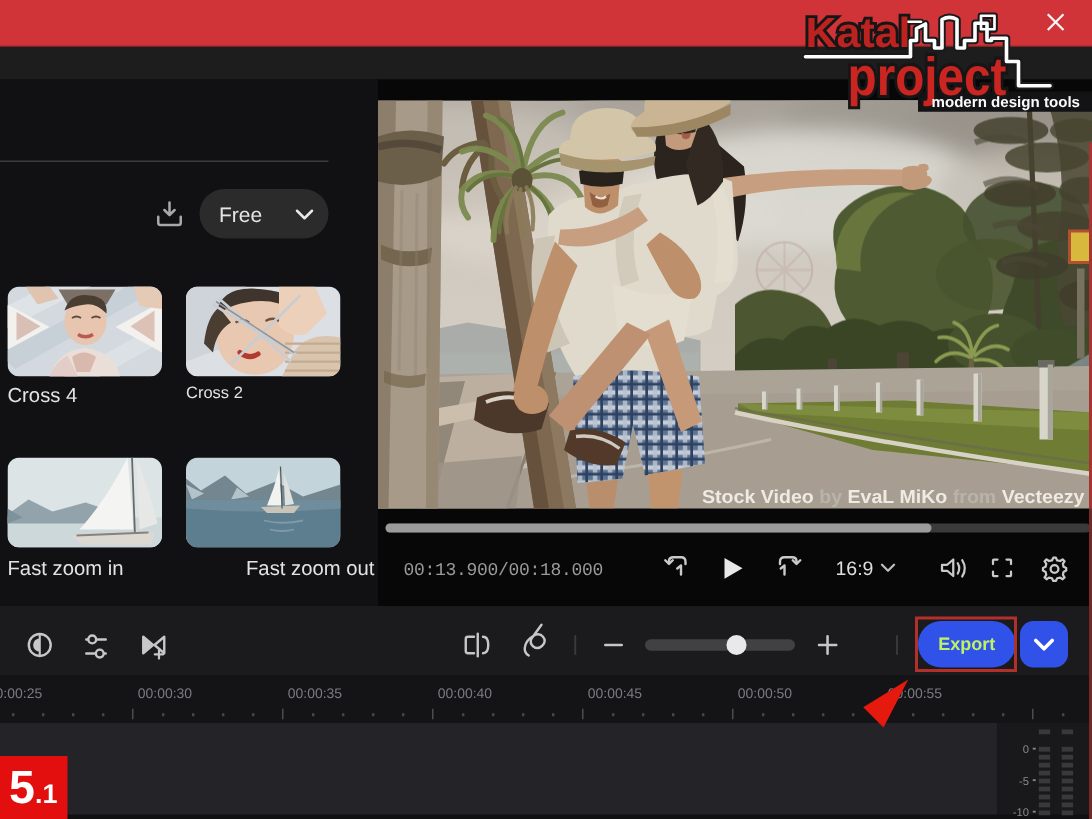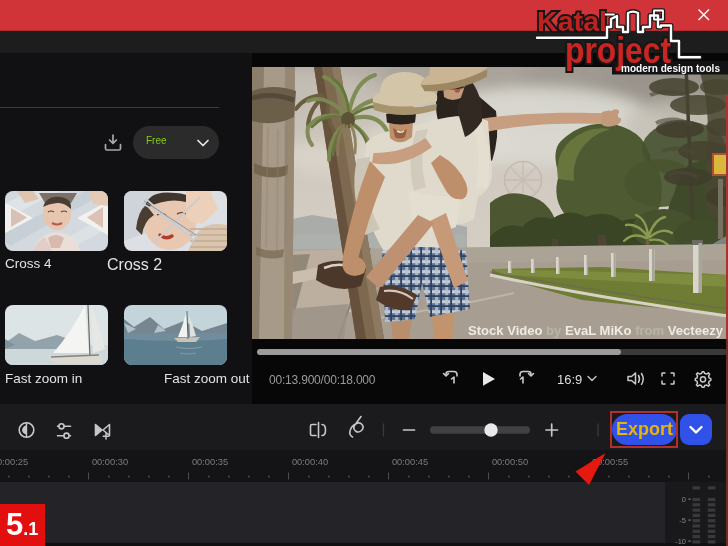--- a/index.html
+++ b/index.html
@@ -21,21 +21,21 @@
 
   <div class="abs" style="left:0;top:53px;width:252px;height:351px;background:#111113;"></div>
   <div class="abs" style="left:0;top:107px;width:219px;height:1px;background:#3c3c3c;"></div>
 
   <svg class="abs" style="left:103px;top:134px;" width="20" height="18" viewBox="0 0 20 18">
     <path d="M10 1 V9 M6.6 6 L10 9.4 L13.4 6" stroke="#a8a8a8" stroke-width="1.7" fill="none" stroke-linecap="round" stroke-linejoin="round"></path>
     <path d="M2.5 10.5 V14.5 Q2.5 16 4 16 H16 Q17.5 16 17.5 14.5 V10.5" stroke="#a8a8a8" stroke-width="1.7" fill="none" stroke-linecap="round"></path>
   </svg>
 
   <div class="abs" style="left:133px;top:126px;width:86px;height:33px;background:#2b2b2c;border-radius:17px;"></div>
-  <div class="abs" style="left:146px;top:135px;color:#84cc16;font-size:10px;">Free</div>
+  <div class="abs" style="left:146px;top:135px;color:#e5e5e5;font-size:14px;">Free</div>
   <svg class="abs" style="left:196px;top:138px;" width="14" height="10">
     <path d="M2 2.5 L7 7.5 L12 2.5" stroke="#e8e8e8" stroke-width="1.7" fill="none" stroke-linecap="round" stroke-linejoin="round"></path>
   </svg>
 
   <svg class="abs" style="left:5px;top:191px;border-radius:8px;" width="103" height="60" viewBox="0 0 103 60">
     <rect width="103" height="60" fill="#d3d9df"></rect>
     <g opacity="0.5">
       <path d="M-10 18 L60 -18 L75 -10 L0 28 Z" fill="#e9edf1"></path>
       <path d="M-5 45 L95 -8 L103 0 L5 55 Z" fill="#bcc5cf"></path>
       <path d="M20 70 L110 20 L115 30 L30 78 Z" fill="#e6eaee"></path>
@@ -64,21 +64,21 @@
     <path d="M20 20 Q22 -2 52 2 Q74 4 72 16 Q60 8 44 10 Q28 12 20 20 Z" fill="#3f352c"></path>
     <path d="M12 38 Q14 20 22 14 L30 24 Q20 30 18 44 Z" fill="#4a3e33"></path>
     <path d="M33 24 q5 -3 9 0 M53 23 q5 -3 9 0" stroke="#6b5242" stroke-width="1.5" fill="none"></path>
     <path d="M36 44 q6 5 12 1" stroke="#b43a30" stroke-width="3.4" fill="none" stroke-linecap="round"></path>
     <path d="M62 0 h24 l8 18 -14 14 q-12 2 -18 -6 Z" fill="#ecd0ba"></path>
     <path d="M64 60 h39 V34 q-20 -4 -30 8 Z" fill="#d9c4ad"></path>
     <path d="M66 38 h37 M66 44 h37 M66 50 h37 M66 56 h37" stroke="#c3ab92" stroke-width="1.5"></path>
     <path d="M18 12 L74 46 M76 6 L30 52 M22 8 L70 50" stroke="#c9cdd2" stroke-width="1.8"></path>
     <path d="M20 10 L72 44" stroke="#8f9499" stroke-width="1"></path>
   </svg>
-  <div class="abs" style="left:107px;top:256px;color:#e3e3e3;font-size:16px;">Cross 2</div>
+  <div class="abs" style="left:124px;top:256px;color:#e3e3e3;font-size:11px;">Cross 2</div>
 
   <svg class="abs" style="left:5px;top:305px;border-radius:8px;" width="103" height="60" viewBox="0 0 103 60">
     <rect width="103" height="60" fill="#dce4e6"></rect>
     <rect y="40" width="103" height="20" fill="#ccd8da"></rect>
     <path d="M0 38 L14 28 L30 36 L52 30 L70 36 L70 44 L0 44 Z" fill="#93a3ab"></path>
     <path d="M0 34 L10 40 L0 44 Z" fill="#7e929b"></path>
     <path d="M80 0 L84 48 L48 48 Q66 28 80 0 Z" fill="#f4f4f2"></path>
     <path d="M86 0 L88 48 L100 44 Q94 20 86 0 Z" fill="#e7e8e6"></path>
     <path d="M83 0 L85 52" stroke="#6b6b66" stroke-width="1.2"></path>
     <path d="M42 52 L98 50 L96 58 L50 58 Z" fill="#dcd9d2"></path>
@@ -305,21 +305,21 @@
 
     <path d="M139 255 L141 272 L157 272 L160 253 Z" fill="#b98e6c"></path>
     <path d="M180 249 L182 272 L200 272 L203 246 Z" fill="#c2946e"></path>
 
     <text x="216" y="268" font-family="Liberation Sans,sans-serif" font-size="12.5" font-weight="bold" fill="#efebe2" textLength="255" lengthAdjust="spacingAndGlyphs">Stock Video <tspan fill="#b9b4aa">by</tspan> EvaL MiKo <tspan fill="#b9b4aa">from</tspan> Vecteezy</text>
   </svg>
 
   <div class="abs" style="left:257px;top:349px;width:470px;height:6px;background:#3a3a3c;border-radius:3px;"></div>
   <div class="abs" style="left:257px;top:349px;width:364px;height:6px;background:#9b9b9b;border-radius:3px;"></div>
 
-  <div class="abs" style="left:269px;top:373px;color:#9a9a9a;font-size:12px;font-family:Liberation Sans, sans-serif;letter-spacing:-0.2px;">00:13.900/00:18.000</div>
+  <div class="abs" style="left:269px;top:373px;color:#9a9a9a;font-size:12px;font-family:Liberation Mono, monospace;letter-spacing:-0.2px;">00:13.900/00:18.000</div>
   <svg class="abs" style="left:442px;top:370px;" width="280" height="18" viewBox="0 0 280 18">
     <g stroke="#cacaca" stroke-width="1.6" fill="none" stroke-linecap="round" stroke-linejoin="round">
 
       <path d="M4 6 L1.5 3.5 M4 6 L6.5 3.5"></path>
       <path d="M4 5 V4 Q4 1.5 7 1.5 H12 Q15 1.5 15 4.5 V6"></path>
       <path d="M12 13 V7 L9.5 9"></path>
 
       <path d="M41 2 L53 8.9 L41 15.8 Z" fill="#e8e8e8" stroke="none"></path>
 
       <path d="M89 6 L91.5 3.5 M89 6 L86.5 3.5"></path>
@@ -374,21 +374,21 @@
       <path d="M403.5 26 H414.5" stroke-width="1.7"></path>
 
       <path d="M546 26 H557.5 M551.7 20.2 V31.8" stroke-width="1.7"></path>
     </g>
 
     <rect x="430" y="22.2" width="100" height="7.6" rx="3.8" fill="#414144"></rect>
     <circle cx="491" cy="26" r="6.7" fill="#e9e9e9"></circle>
   </svg>
 
   <div class="abs" style="left:612px;top:414px;width:64.5px;height:31px;background:#3052e8;border-radius:16px;"></div>
-  <div class="abs" style="left:612px;top:414px;width:65px;height:31px;line-height:31px;text-align:center;color:#eab308;font-weight:bold;font-size:18px;">Export</div>
+  <div class="abs" style="left:612px;top:414px;width:65px;height:31px;line-height:31px;text-align:center;color:#bef264;font-weight:bold;font-size:12px;">Export</div>
   <div class="abs" style="left:610px;top:410.5px;width:68px;height:37px;border:2px solid #b2302a;box-sizing:border-box;"></div>
   <div class="abs" style="left:680px;top:414px;width:32px;height:31px;background:#3052e8;border-radius:9px;"></div>
   <svg class="abs" style="left:688px;top:425px;" width="16" height="10">
     <path d="M2.5 2 L8 7.5 L13.5 2" stroke="#fff" stroke-width="2.4" fill="none" stroke-linecap="round" stroke-linejoin="round"></path>
   </svg>
 
   <div class="abs" style="left:0;top:450px;width:728px;height:32px;background:#141417;"></div>
   <svg class="abs" style="left:0;top:450px;" width="728" height="32" viewBox="0 0 728 32">
     <g font-family="Liberation Sans,sans-serif" font-size="9.3" fill="#7b7c80" text-anchor="middle">
       <text x="10" y="15">00:00:25</text>

